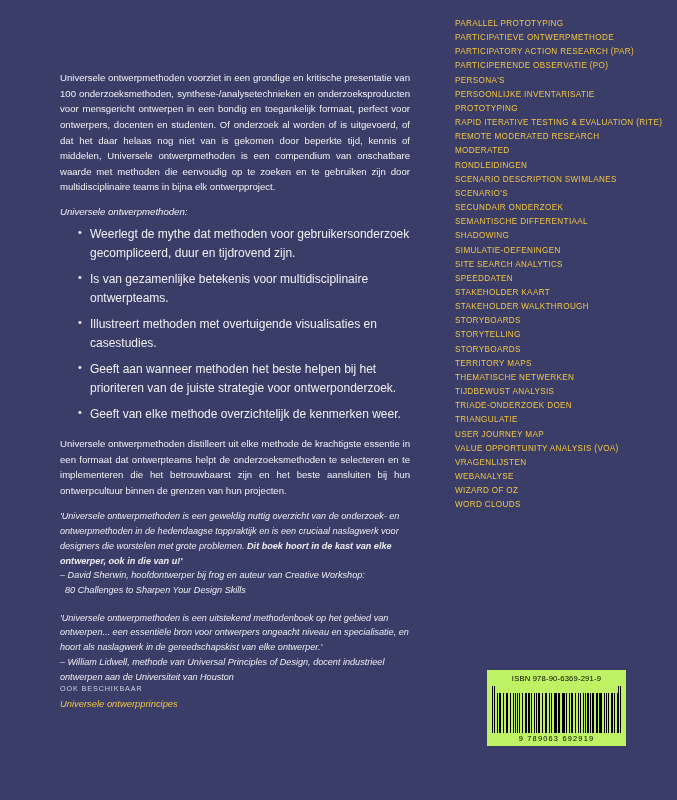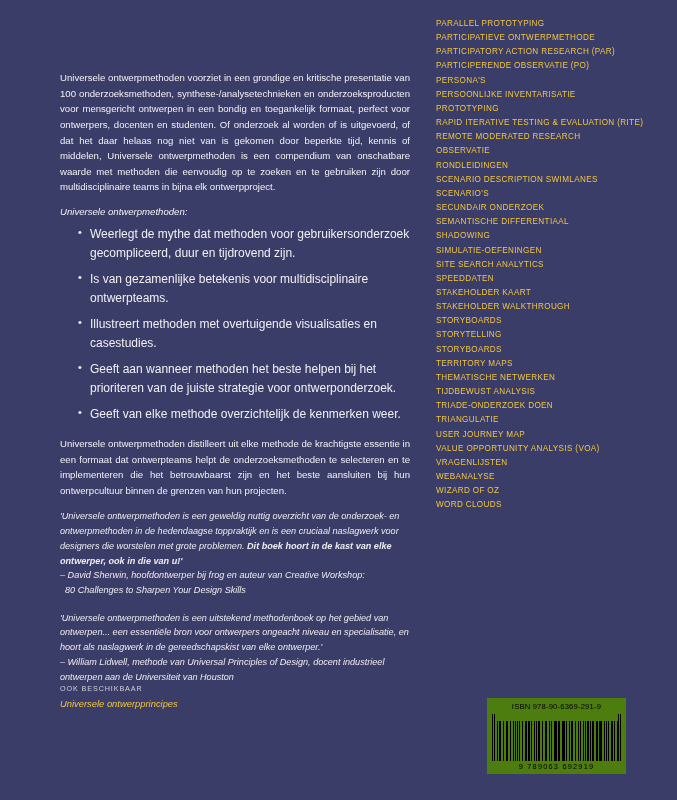--- a/index.html
+++ b/index.html
@@ -105,40 +105,40 @@
   }
   .also-isbn {
     color: #f2c640;
     font-size: 9.4px;
     margin: 0;
   }
 
   
   .right-col {
     position: absolute;
-    left: 436px;
+    left: 455px;
     top: 20px;
     width: 215px;
   }
   .method-item {
     color: #f2c640;
     font-size: 8.15px;
     letter-spacing: 0.35px;
     line-height: 1.0;
     margin-bottom: 6.0px;
     white-space: nowrap;
   }
 
   
   .isbn-box {
     position: absolute;
     left: 487px;
-    top: 698px;
+    top: 670px;
     width: 139px;
-    background: #4d7c0f;
+    background: #bef264;
     padding: 4px 5px 3px 5px;
     box-sizing: border-box;
   }
   .isbn-text {
     color: #000;
     font-size: 7.6px;
     text-align: center;
     letter-spacing: 0.2px;
     margin-bottom: 3px;
     font-family: "Liberation Sans", sans-serif;
@@ -205,21 +205,21 @@
   <div class="right-col">
     <div class="method-item">PARALLEL PROTOTYPING</div>
     <div class="method-item">PARTICIPATIEVE ONTWERPMETHODE</div>
     <div class="method-item">PARTICIPATORY ACTION RESEARCH (PAR)</div>
     <div class="method-item">PARTICIPERENDE OBSERVATIE (PO)</div>
     <div class="method-item">PERSONA'S</div>
     <div class="method-item">PERSOONLIJKE INVENTARISATIE</div>
     <div class="method-item">PROTOTYPING</div>
     <div class="method-item">RAPID ITERATIVE TESTING &amp; EVALUATION (RITE)</div>
     <div class="method-item">REMOTE MODERATED RESEARCH</div>
-    <div class="method-item">OBSERVATIE</div>
+    <div class="method-item">MODERATED</div>
     <div class="method-item">RONDLEIDINGEN</div>
     <div class="method-item">SCENARIO DESCRIPTION SWIMLANES</div>
     <div class="method-item">SCENARIO'S</div>
     <div class="method-item">SECUNDAIR ONDERZOEK</div>
     <div class="method-item">SEMANTISCHE DIFFERENTIAAL</div>
     <div class="method-item">SHADOWING</div>
     <div class="method-item">SIMULATIE-OEFENINGEN</div>
     <div class="method-item">SITE SEARCH ANALYTICS</div>
     <div class="method-item">SPEEDDATEN</div>
     <div class="method-item">STAKEHOLDER KAART</div>

